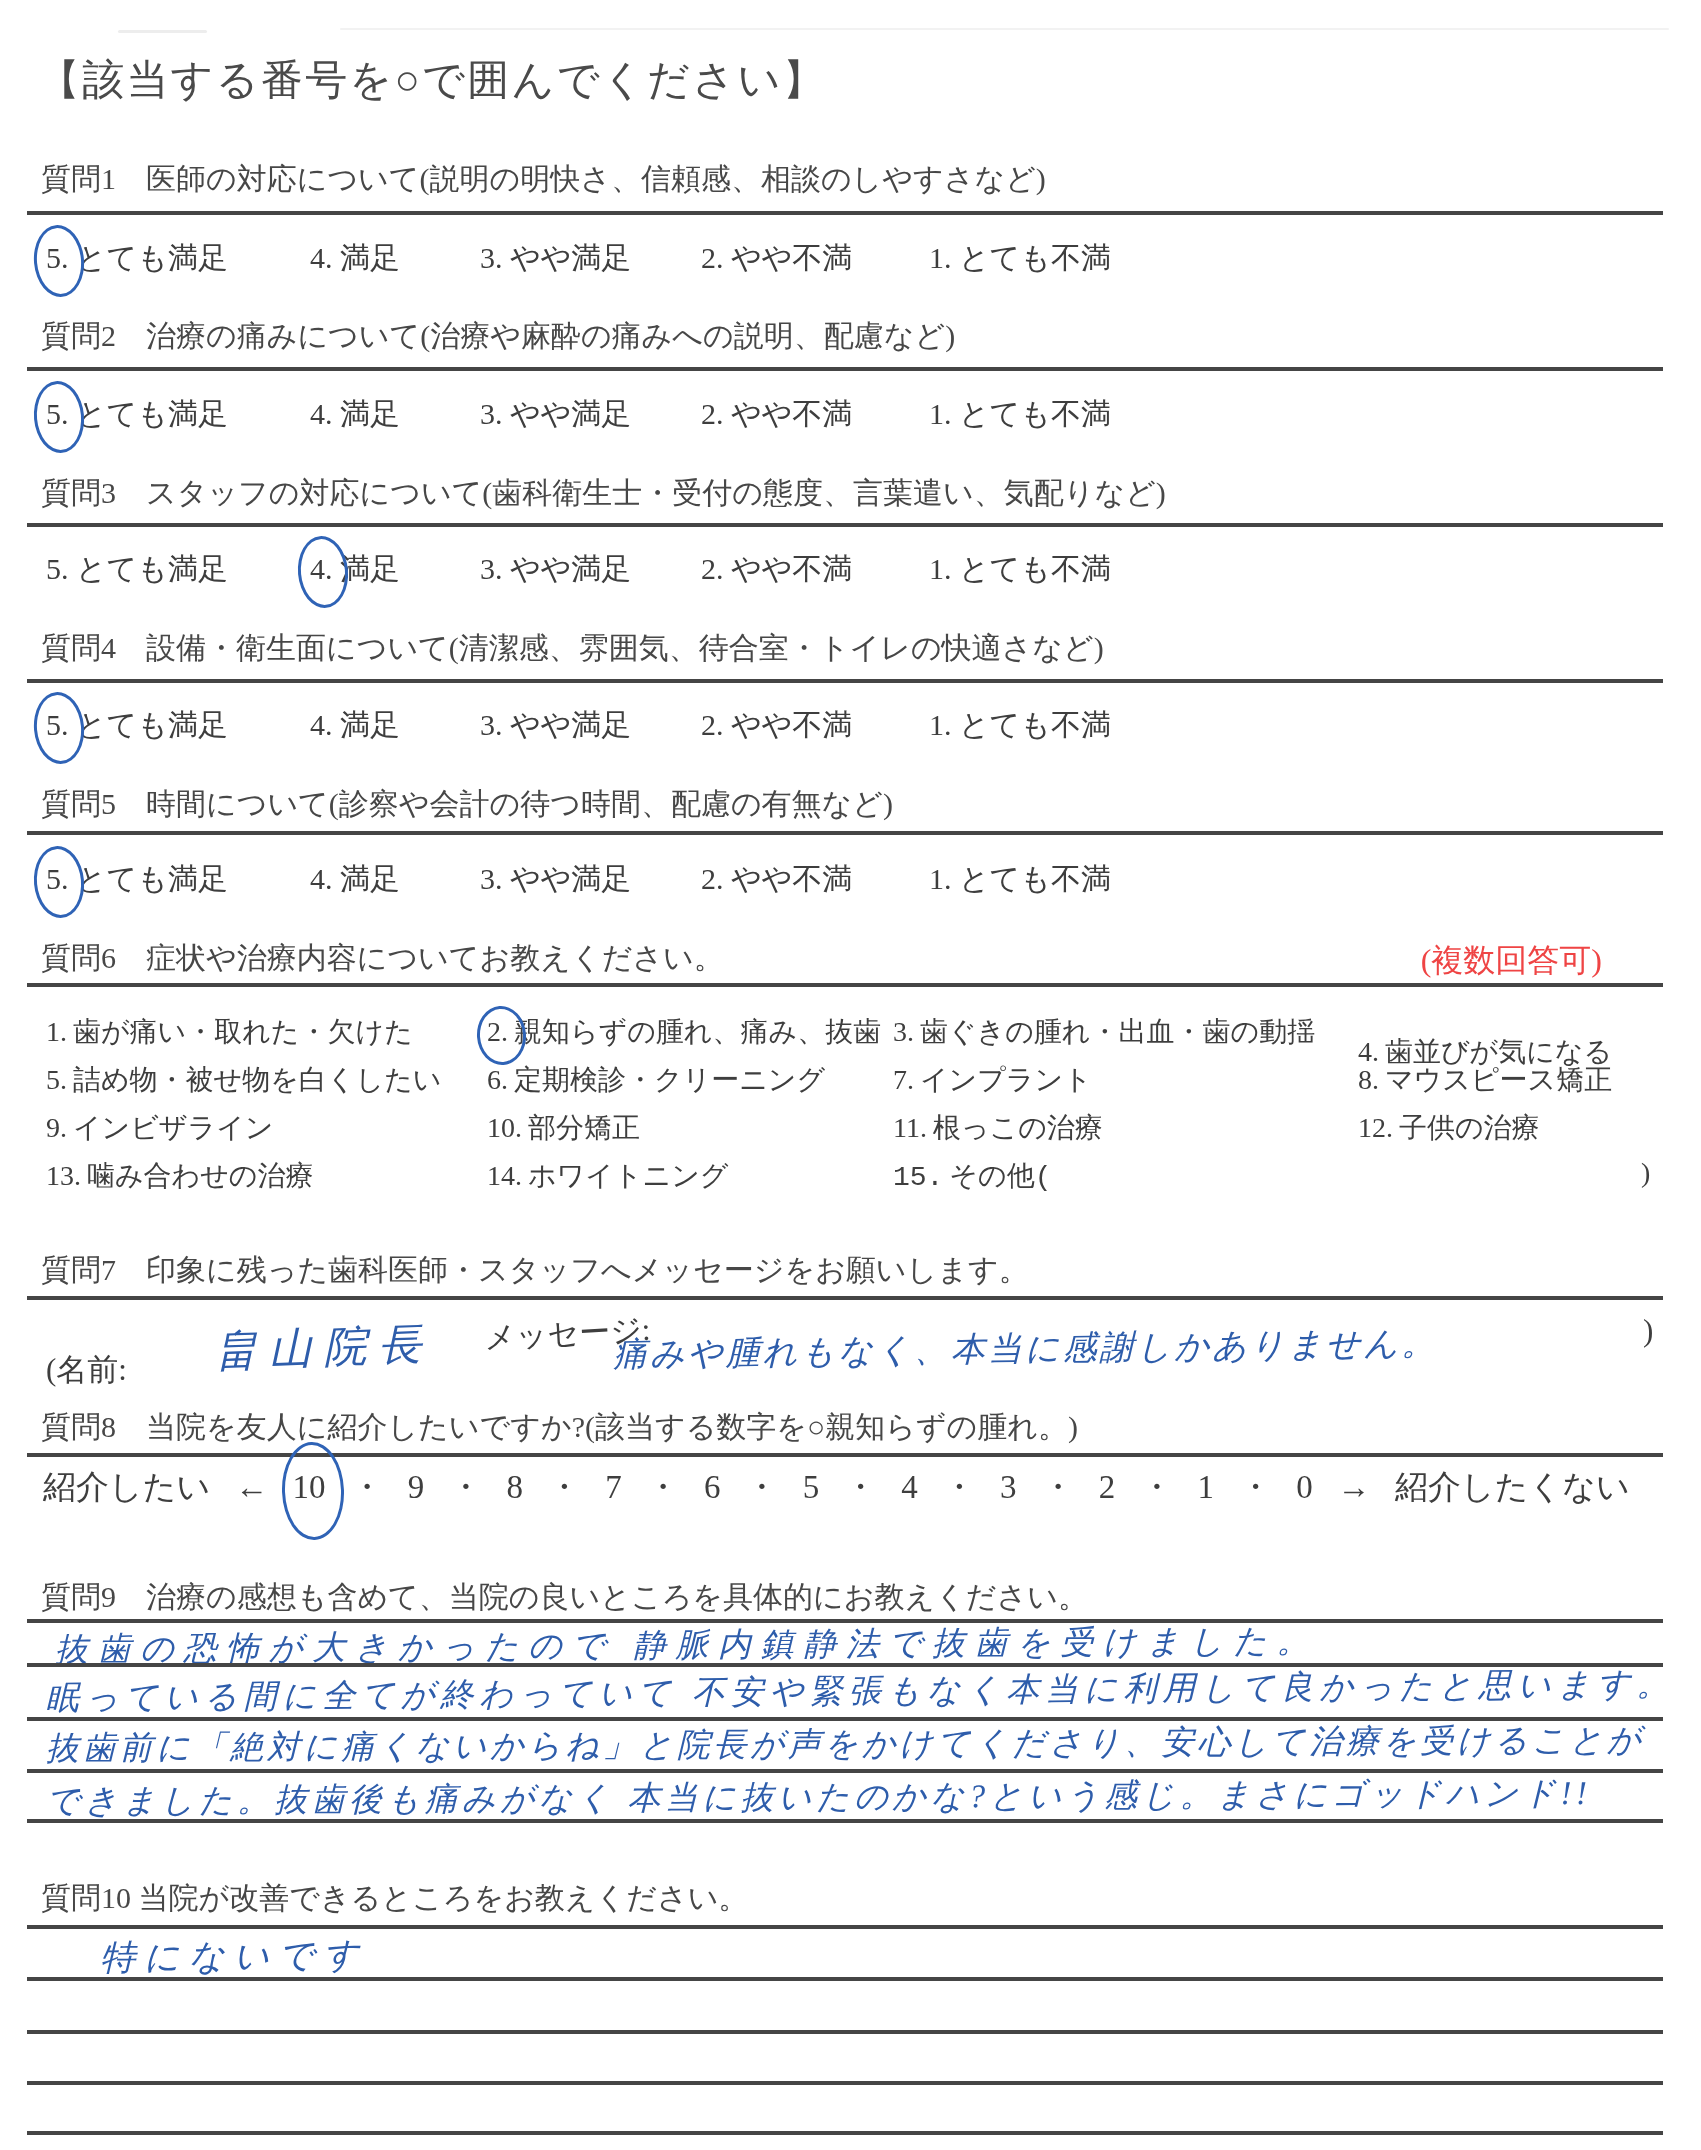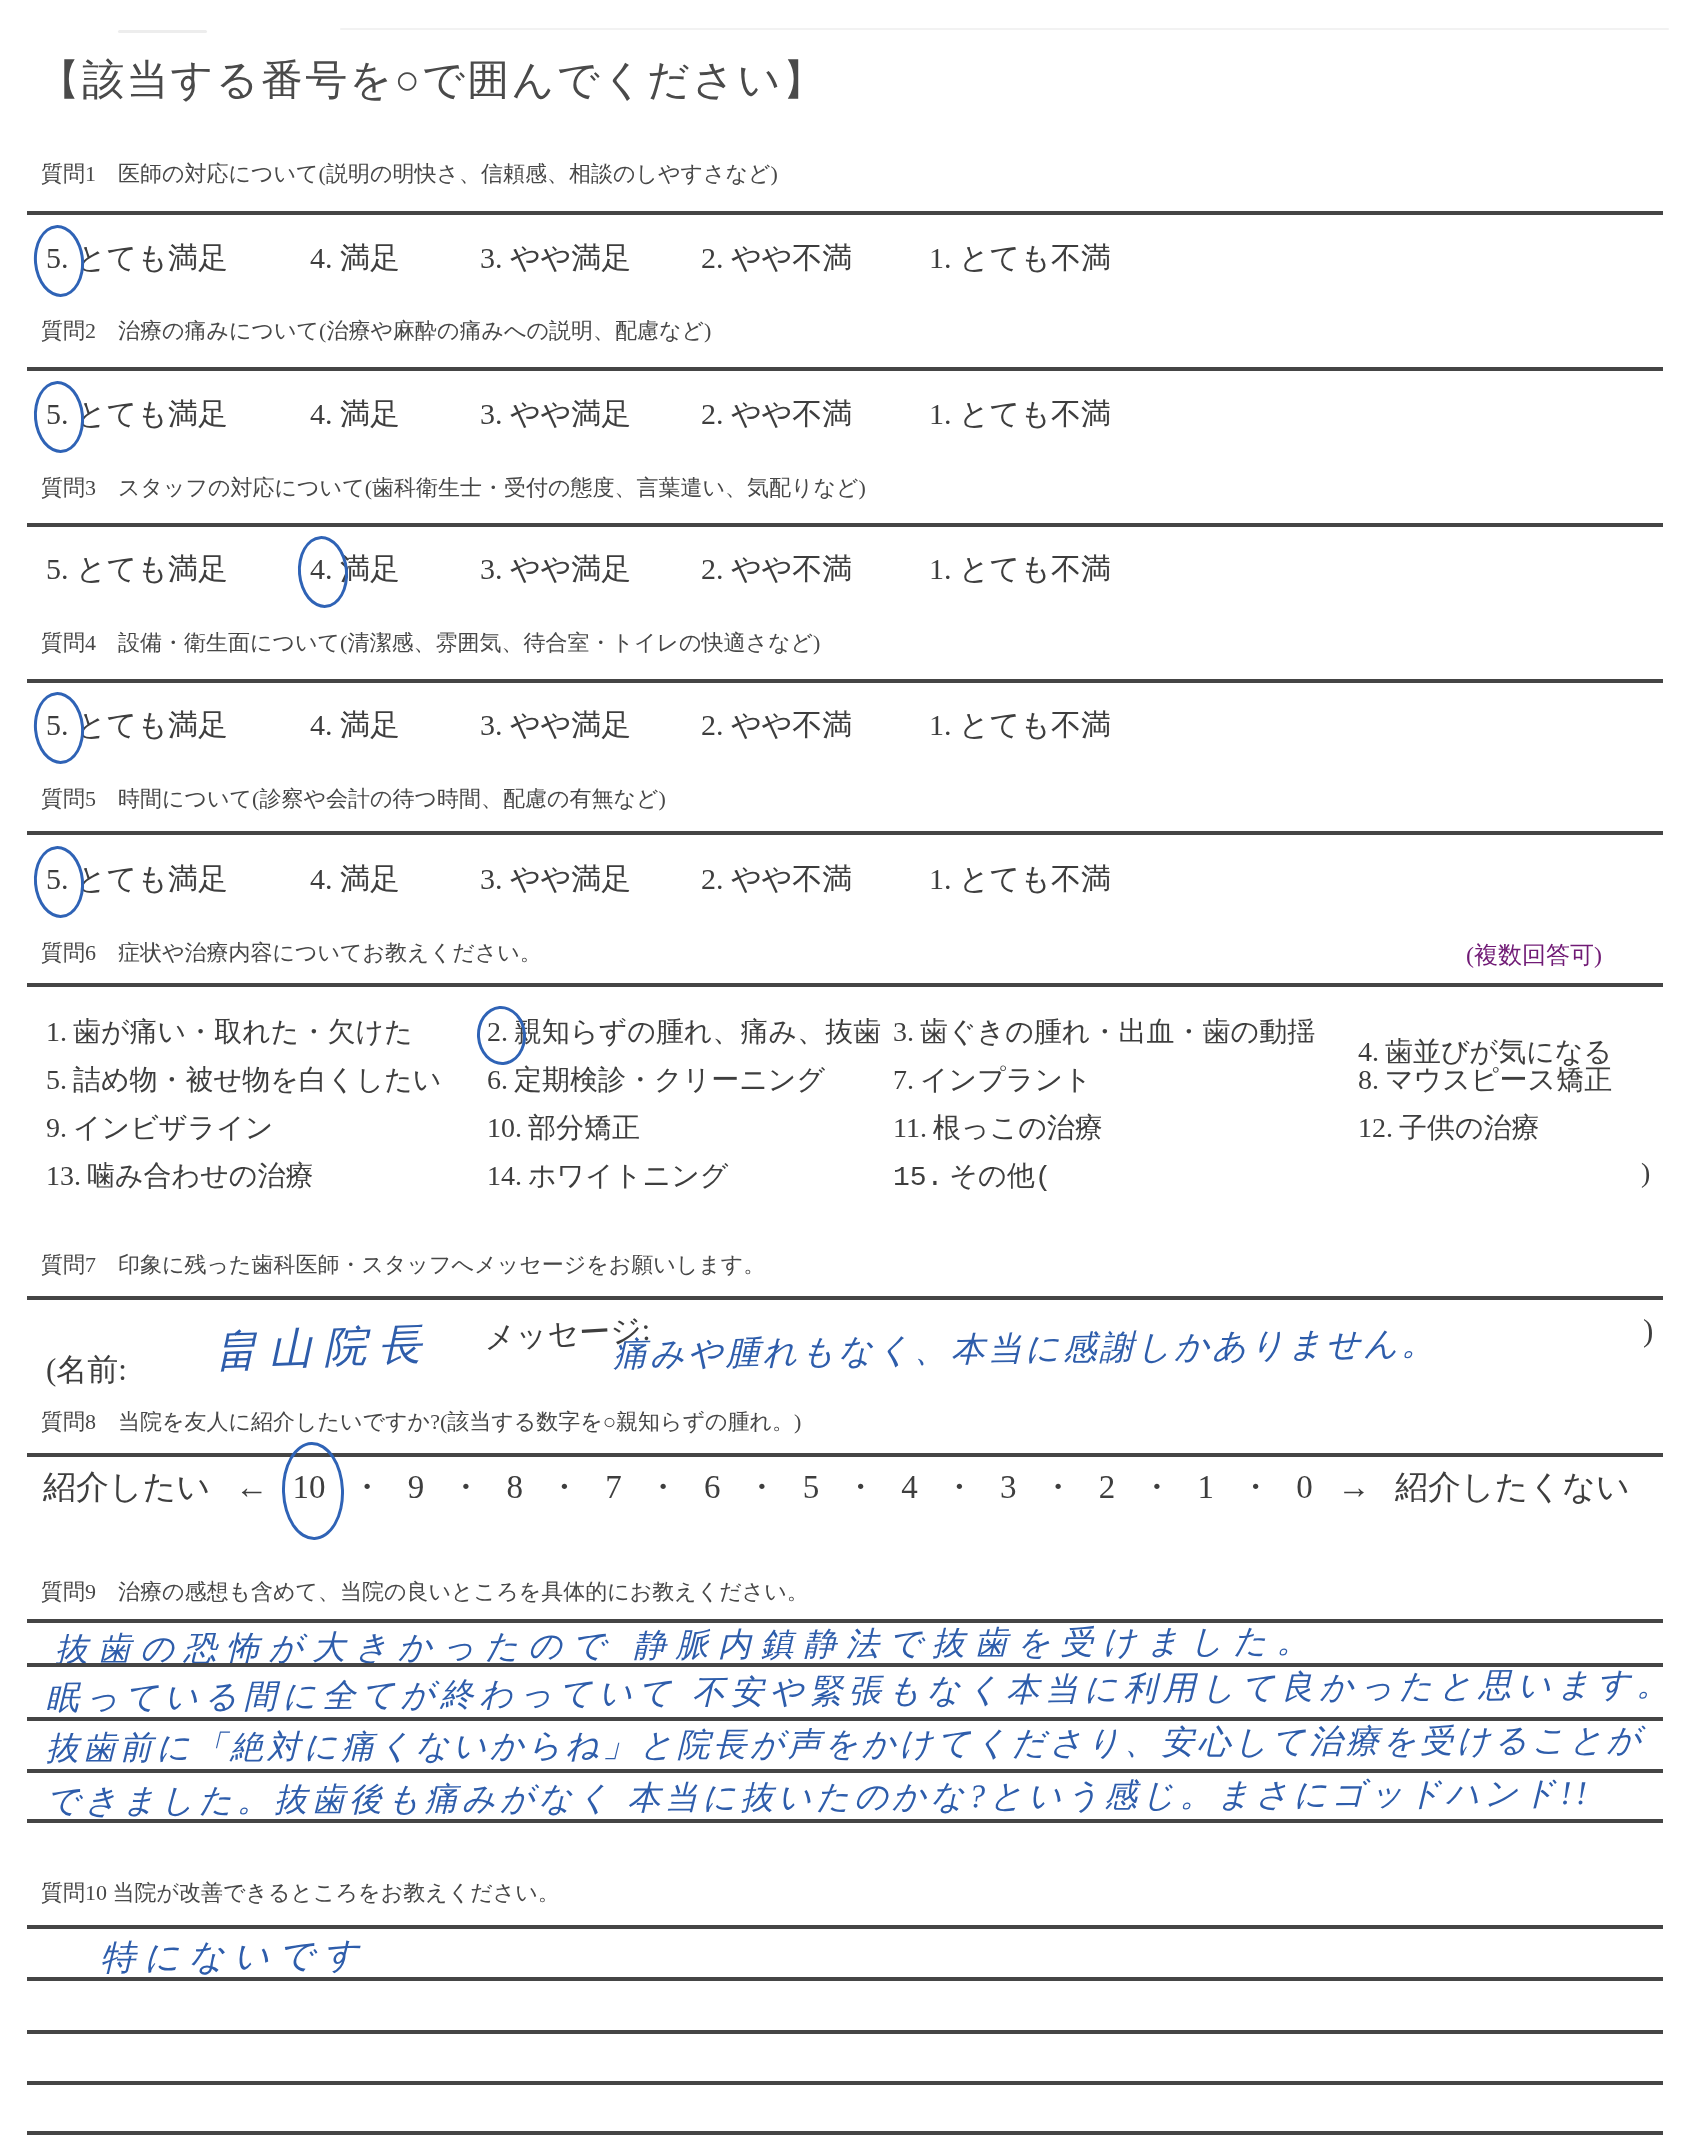--- a/index.html
+++ b/index.html
@@ -8,24 +8,24 @@
     font-family:"Liberation Serif","DejaVu Serif",serif;
     color:#3f3f3f;
   }
   .abs{position:absolute;}
   .artifact{position:absolute;background:#ededed;border-radius:1.5px;}
   .title{
     position:absolute;left:38px;top:52px;font-size:42px;letter-spacing:2.2px;
     color:#4a4a4a;white-space:nowrap;font-weight:500;
   }
   .qhead{
-    position:absolute;left:41px;font-size:22px;white-space:nowrap;
+    position:absolute;left:41px;font-size:30px;white-space:nowrap;
     color:#474747;letter-spacing:0px;font-weight:400;
   }
-  .qnote{position:absolute;font-size:24px;color:#701a75;white-space:nowrap;}
+  .qnote{position:absolute;font-size:32px;color:#ef4444;white-space:nowrap;}
   .rule{position:absolute;left:26.6px;width:1636px;height:3.7px;background:#454545;}
   .optrow{position:absolute;left:0;width:100%;font-size:30px;color:#3e3e3e;}
   .opt{position:absolute;white-space:nowrap;}
   .opt .num{position:relative;display:inline-block;margin-right:7.4px;}
   .opt .lbl{display:inline-block;}
   .circle-mark{
     position:absolute;border:3px solid #2f63b6;border-radius:50%;
     pointer-events:none;background:transparent;
   }
   .c-rate{left:-11.8px;top:-16px;width:44px;height:66px;transform:rotate(-5deg);}

